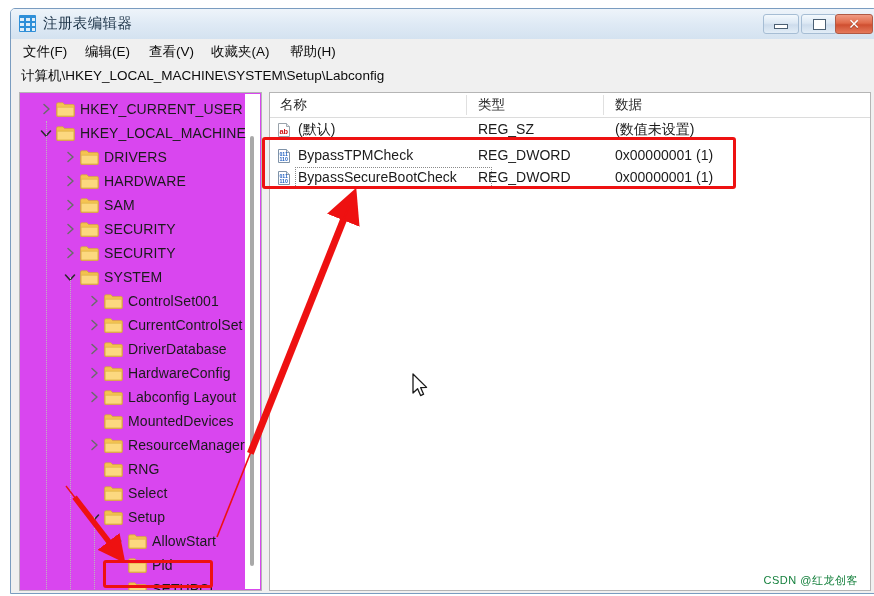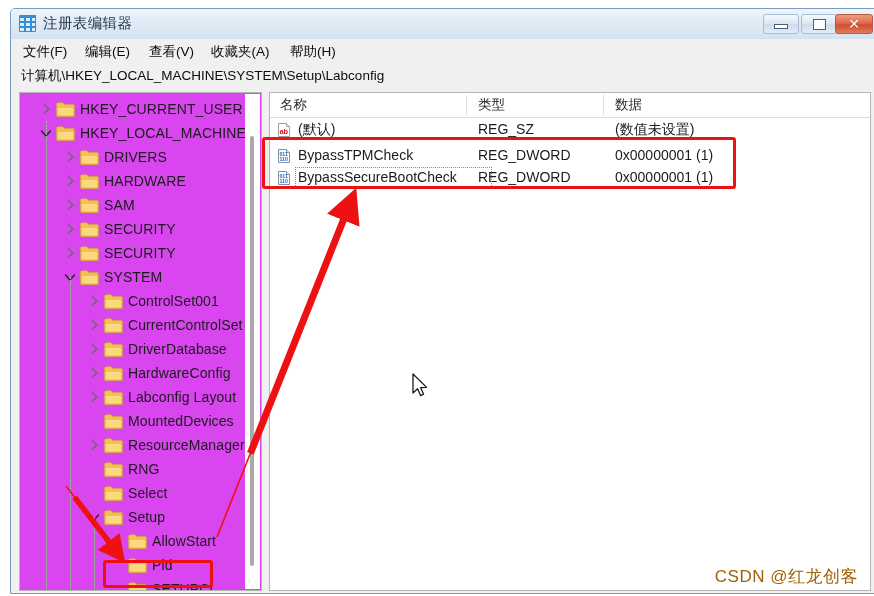--- a/index.html
+++ b/index.html
@@ -222,21 +222,21 @@
     width: 874px; height: 596px;
     pointer-events: none;
   }
 
   
   #cursor { position: absolute; left: 411px; top: 373px; }
 
   
   #watermark {
     position: absolute; right: 16px; bottom: 8px;
-    font-size: 17px; color: #a16207;
+    font-size: 11px; color: #15803d;
     letter-spacing: .5px;
   }
 </style>
 </head>
 <body>
 
 <div id="window">
 
   <div id="titlebar">
     <div id="app-icon">

